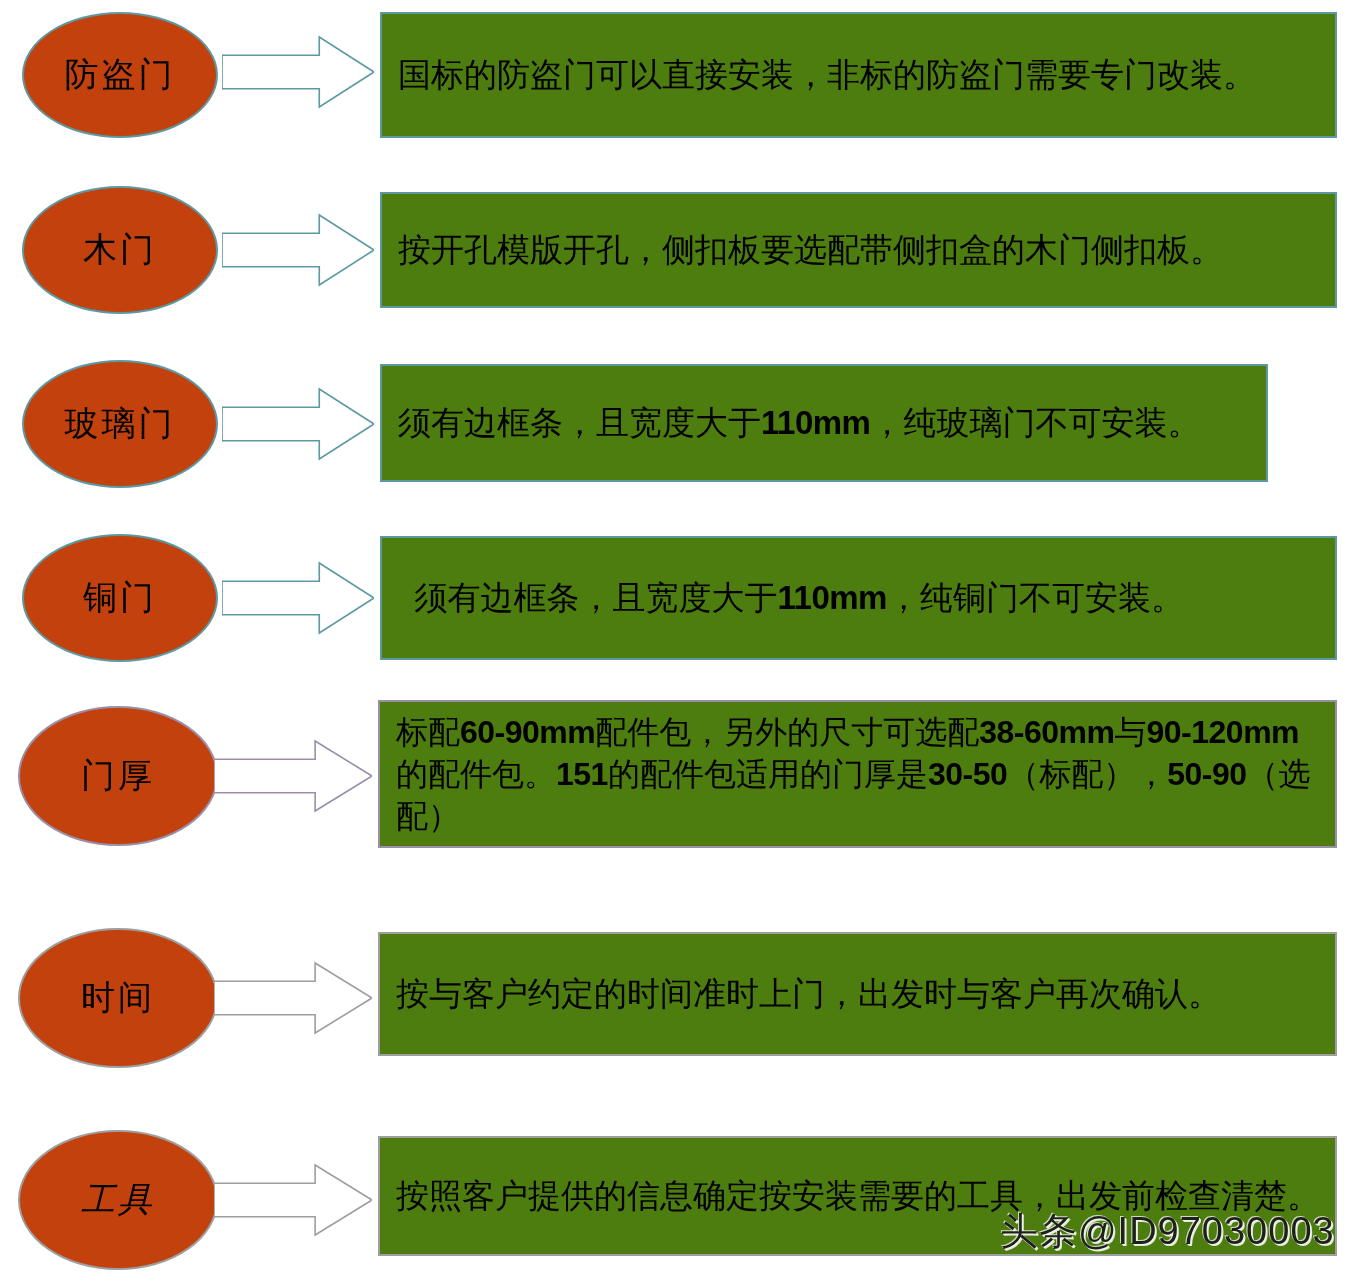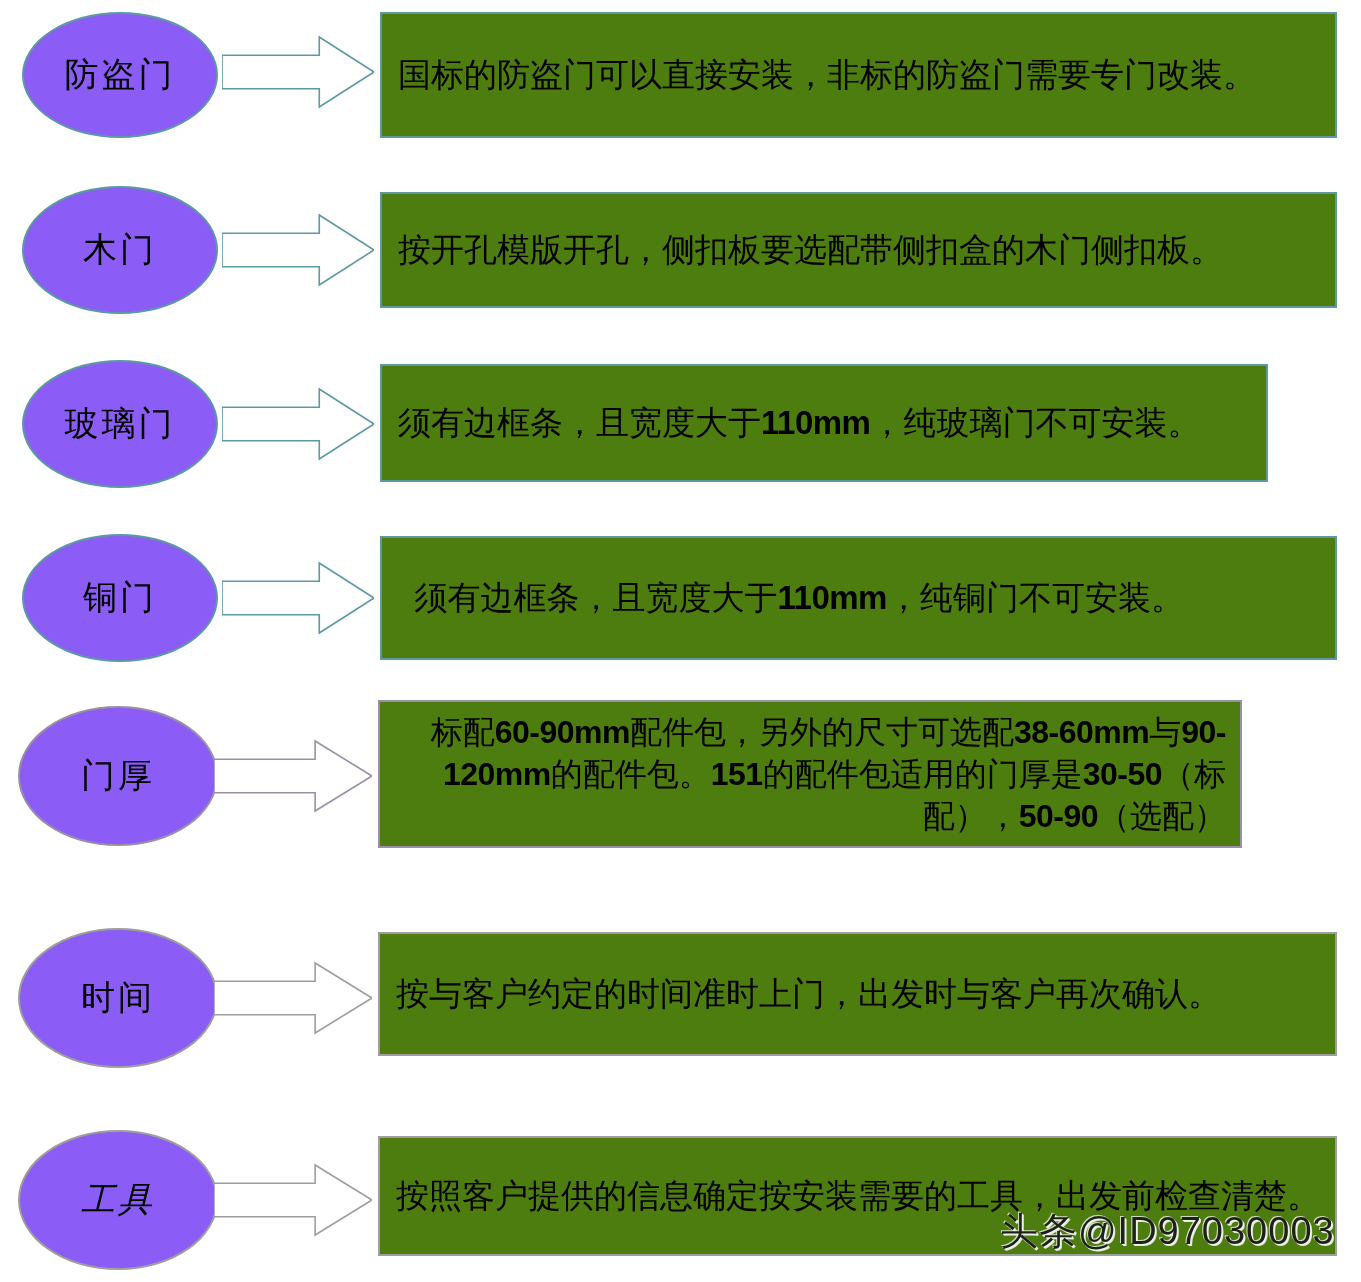--- a/index.html
+++ b/index.html
@@ -29,21 +29,21 @@
     width: 1361px;
   }
 
   
   .ellipse {
     position: absolute;
     box-sizing: border-box;
     border-style: solid;
     border-width: 2px;
     border-radius: 50%;
-    background: #8b5cf6;
+    background: #c2410c;
     display: flex;
     align-items: center;
     justify-content: center;
   }
   .ellipse-label {
     font-family: "Liberation Serif", "DejaVu Serif", serif;
     color: #000000;
     font-size: 34px;
     letter-spacing: 3px;
     line-height: 1;
@@ -159,21 +159,21 @@
         </div>
       </div>
     </div>
     <div class="row">
       <div class="ellipse" style="left: 18px; top: 706px; width: 200px; height: 140px; border-color: rgb(155, 143, 167);">
         <span class="ellipse-label">门厚</span>
       </div>
       <svg class="arrow" viewBox="0 0 100 50" preserveAspectRatio="none" style="left: 214px; top: 738px; width: 158px; height: 76px;">
         <polygon points="0,14 64,14 64,2 100,25 64,48 64,36 0,36" fill="#ffffff" stroke="#9b8fa7" stroke-width="1.6" vector-effect="non-scaling-stroke" stroke-linejoin="miter"></polygon>
       </svg>
-      <div class="textbox" style="left: 378px; top: 700px; width: 864px; height: 148px; border-color: rgb(155, 143, 167); text-align: right;">
+      <div class="textbox" style="left: 378px; top: 700px; width: 959px; height: 148px; border-color: rgb(155, 143, 167);">
         <div class="textbox-inner">
           <div class="textbox-text tight">标配<b>60-90mm</b>配件包，另外的尺寸可选配<b>38-60mm</b>与<b>90-120mm</b>的配件包。<b>151</b>的配件包适用的门厚是<b>30-50</b>（标配），<b>50-90</b>（选配）</div>
         </div>
       </div>
     </div>
     <div class="row">
       <div class="ellipse" style="left: 18px; top: 928px; width: 200px; height: 140px; border-color: rgb(158, 158, 158);">
         <span class="ellipse-label">时间</span>
       </div>
       <svg class="arrow" viewBox="0 0 100 50" preserveAspectRatio="none" style="left: 214px; top: 960px; width: 158px; height: 76px;">

